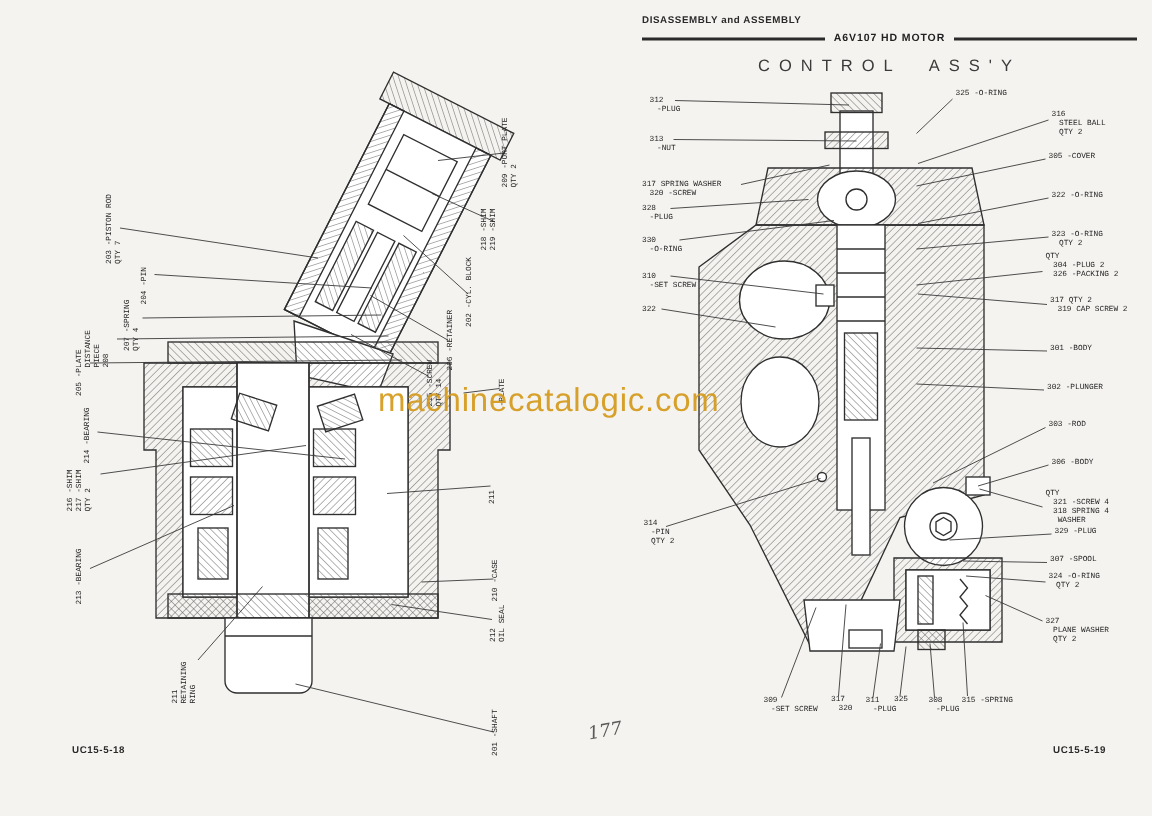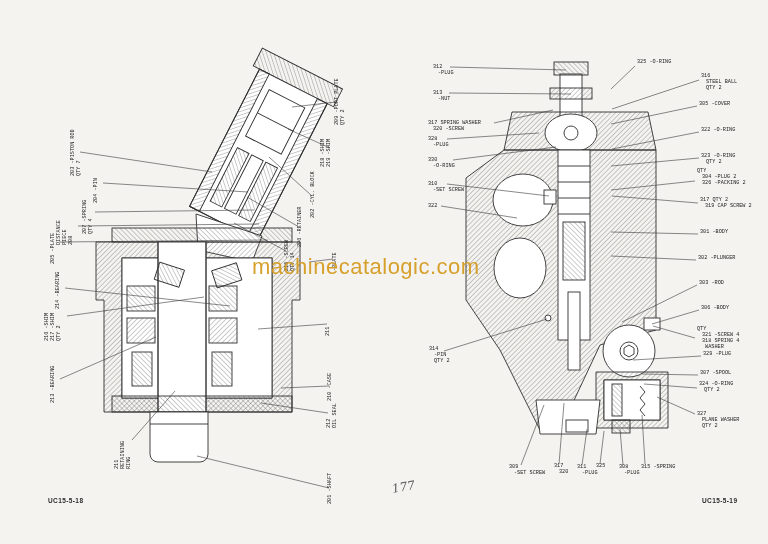--- a/index.html
+++ b/index.html
@@ -201,19 +201,28 @@
           <text x="700" y="374" class="plbl" stroke="none" fill="#242424"><tspan x="700" dy="0">307 -SPOOL</tspan></text>
           <line x1="697" y1="388" x2="644" y2="384" class="leader"></line>
           <text x="699" y="385" class="plbl" stroke="none" fill="#242424"><tspan x="699" dy="0">324 -O-RING</tspan><tspan x="704" dy="6">QTY  2</tspan></text>
           <line x1="695" y1="414" x2="657" y2="397" class="leader"></line>
           <text x="697" y="415" class="plbl" stroke="none" fill="#242424"><tspan x="697" dy="0">327</tspan><tspan x="702" dy="6">PLANE  WASHER</tspan><tspan x="702" dy="6">QTY  2</tspan></text>
         </g>
     </g>
   </svg>
 
 
+  <div class="hdr" style="left:428px;top:10px;width:330px;">
+    <div class="hline">DISASSEMBLY and ASSEMBLY</div>
+    <div class="rule">
+      <span class="seg"></span>
+      <span class="rlabel">A6V107 HD MOTOR</span>
+      <span class="seg"></span>
+    </div>
+    <div class="title">CONTROL ASS'Y</div>
+  </div>
 
   <div class="foot" style="left:48px;top:497px;">UC15-5-18</div>
   <div class="foot" style="left:702px;top:497px;">UC15-5-19</div>
 
   <div id="wm" style="color: rgb(212, 154, 26);">machinecatalogic.com</div>
   <div id="hw">177</div>
 </div>
 
 </body></html>

